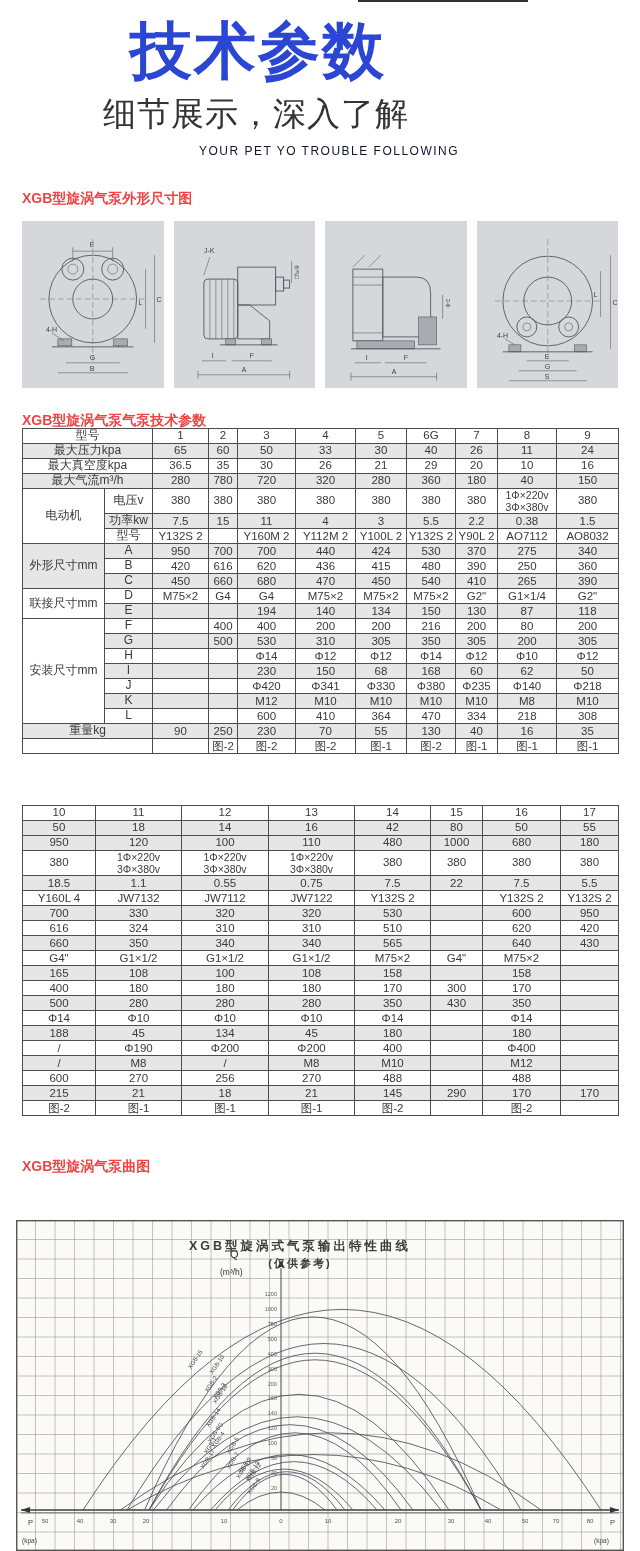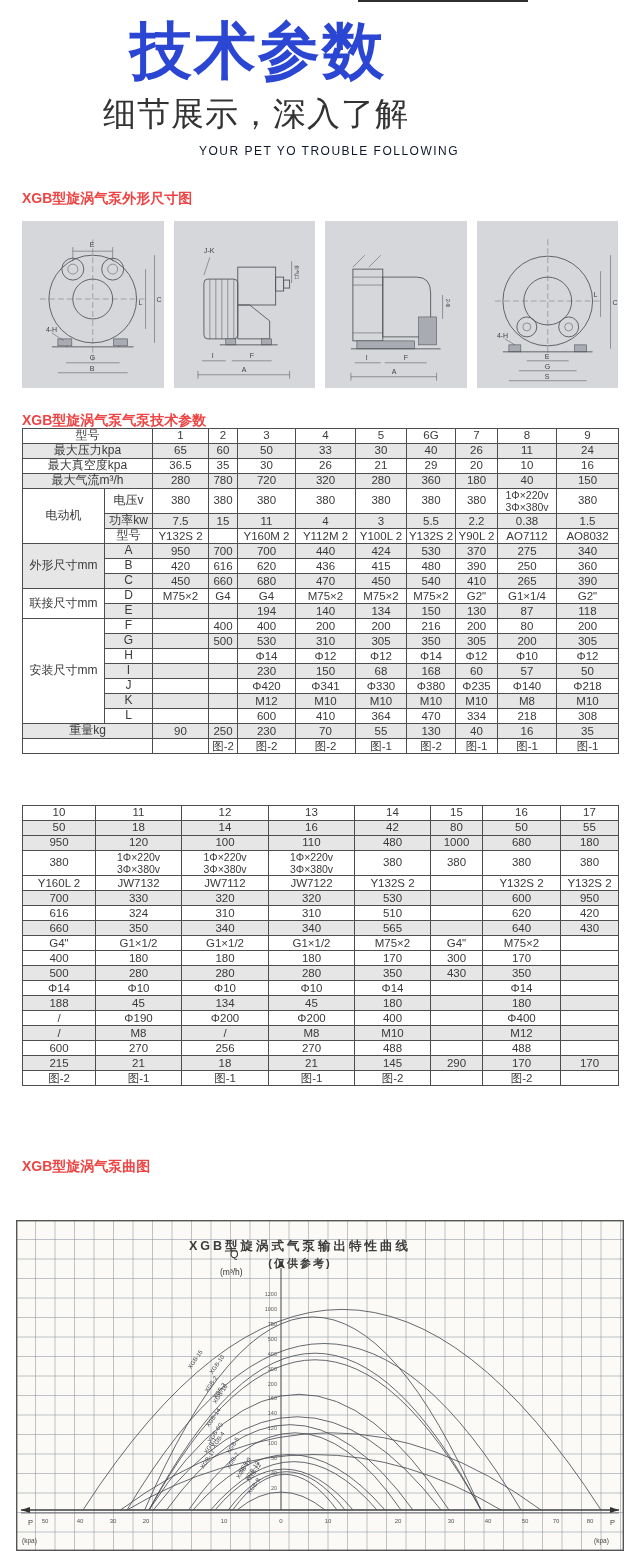--- a/index.html
+++ b/index.html
@@ -376,21 +376,21 @@
       </tr>
       <tr class="shade">
         <td class="lbl">I</td>
         <td></td>
         <td></td>
         <td>230</td>
         <td>150</td>
         <td>68</td>
         <td>168</td>
         <td>60</td>
-        <td>57</td>
+        <td>62</td>
         <td>50</td>
       </tr>
       <tr>
         <td class="lbl">J</td>
         <td></td>
         <td></td>
         <td>Φ420</td>
         <td>Φ341</td>
         <td>Φ330</td>
         <td>Φ380</td>
@@ -497,22 +497,32 @@
 3Φ×380v</td>
         <td class="ml">1Φ×220v
 3Φ×380v</td>
         <td class="ml">1Φ×220v
 3Φ×380v</td>
         <td>380</td>
         <td>380</td>
         <td>380</td>
         <td>380</td>
       </tr>
-      <tr>
-        <td>Y160L 2</td>
+      <tr class="shade">
+        <td>18.5</td>
+        <td>1.1</td>
+        <td>0.55</td>
+        <td>0.75</td>
+        <td>7.5</td>
+        <td>22</td>
+        <td>7.5</td>
+        <td>5.5</td>
+      </tr>
+      <tr>
+        <td>Y160L 4</td>
         <td>JW7132</td>
         <td>JW7112</td>
         <td>JW7122</td>
         <td>Y132S 2</td>
         <td></td>
         <td>Y132S 2</td>
         <td>Y132S 2</td>
       </tr>
       <tr class="shade">
         <td>700</td>
@@ -545,20 +555,30 @@
         <td>430</td>
       </tr>
       <tr>
         <td>G4"</td>
         <td>G1×1/2</td>
         <td>G1×1/2</td>
         <td>G1×1/2</td>
         <td>M75×2</td>
         <td>G4"</td>
         <td>M75×2</td>
+        <td></td>
+      </tr>
+      <tr class="shade">
+        <td>165</td>
+        <td>108</td>
+        <td>100</td>
+        <td>108</td>
+        <td>158</td>
+        <td></td>
+        <td>158</td>
         <td></td>
       </tr>
       <tr>
         <td>400</td>
         <td>180</td>
         <td>180</td>
         <td>180</td>
         <td>170</td>
         <td>300</td>
         <td>170</td>

